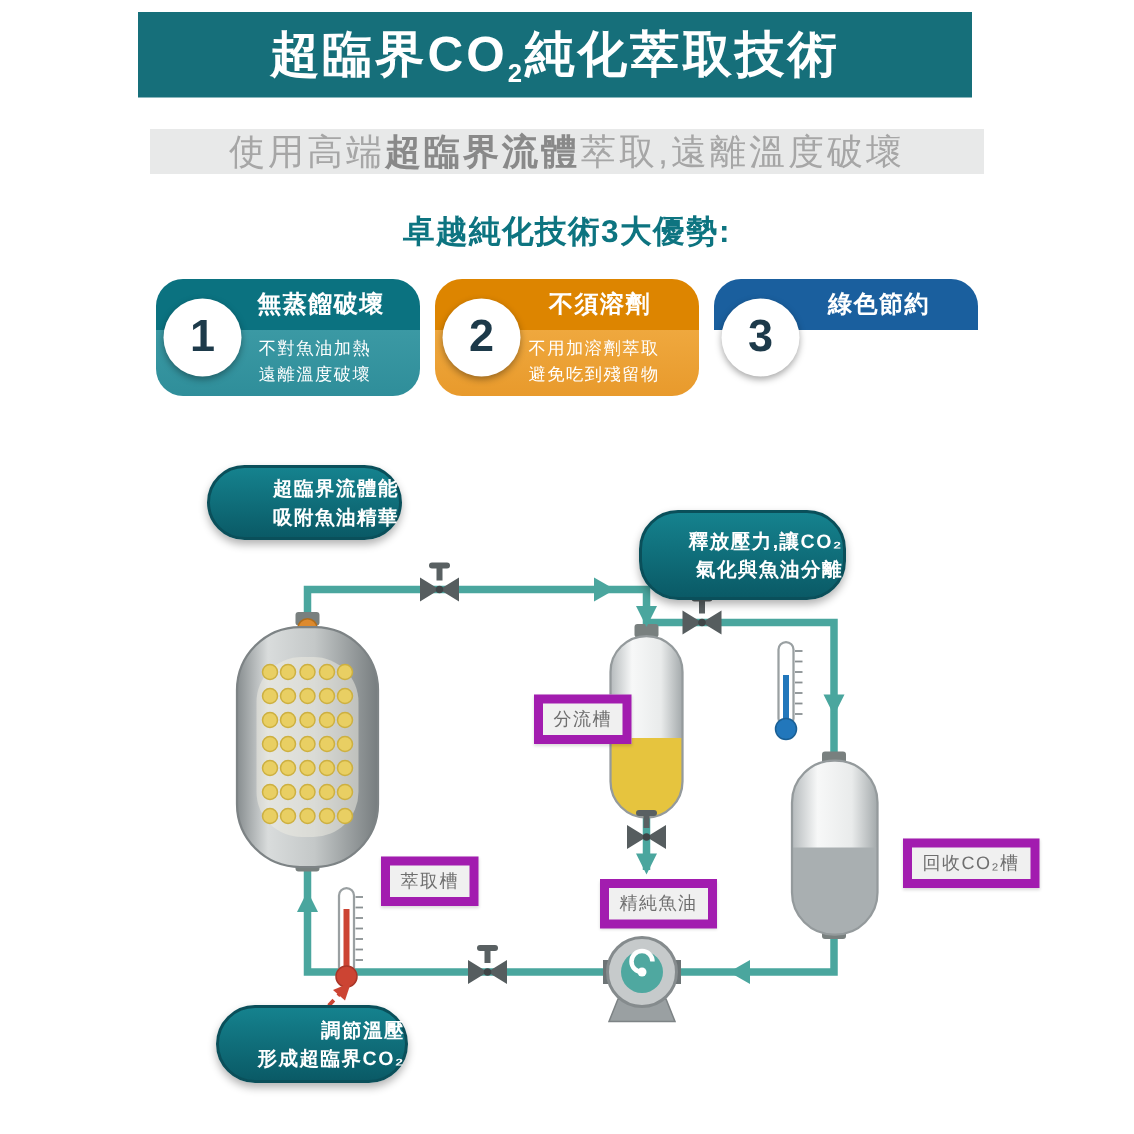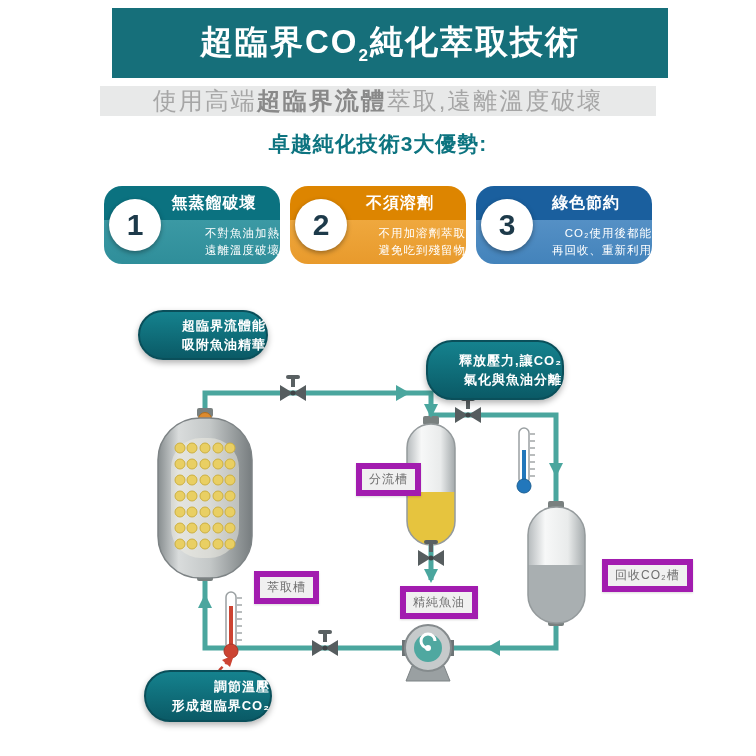--- a/index.html
+++ b/index.html
@@ -1,36 +1,36 @@
 <!DOCTYPE html>
 <html><head>
 <meta charset="utf-8">
 <style>
   * { margin:0; padding:0; box-sizing:border-box; }
   html,body { width:756px; height:756px; background:#fff; font-family:"Liberation Sans","DejaVu Sans",sans-serif; }
   .page { position:relative; width:756px; height:756px; background:#fff; overflow:hidden; }
 
-  .header { position:absolute; left:112px; top:8px; width:556px; height:70px; background:#166f7a;
+  .header { position:absolute; left:92px; top:8px; width:556px; height:57px; background:#166f7a;
             display:flex; align-items:center; justify-content:center; }
   .header-title { color:#fff; font-weight:bold; font-size:33px; letter-spacing:2px; white-space:nowrap; }
   .header-title sub { font-size:0.52em; }
 
   .subtitle { position:absolute; left:100px; top:86px; width:556px; height:30px; background:#e8e9e9;
               display:flex; align-items:center; justify-content:center; font-size:24px; color:#a6a6a6;
               letter-spacing:2px; white-space:nowrap; }
   .subtitle b { color:#898989; font-weight:bold; }
 
-  .section-title { position:absolute; left:0; top:130px; width:100%; text-align:center;
+  .section-title { position:absolute; left:0; top:140px; width:100%; text-align:center;
                    color:#0d7480; font-size:21px; font-weight:bold; letter-spacing:1px; }
 
   .cards { position:absolute; left:104px; top:186px; width:548px; display:flex; justify-content:space-between; }
   .card { position:relative; width:176px; height:78px; border-radius:18px; }
   .card-header { height:34px; border-radius:18px 18px 0 0; display:flex; align-items:center; justify-content:center;
                  padding-left:44px; color:#fff; font-weight:bold; font-size:16px; letter-spacing:1px; }
-  .card-body { height:44px; border-radius:0 0 18px 18px; display:flex; flex-direction:column; align-items:flex-end;
+  .card-body { height:44px; border-radius:0 0 18px 18px; display:flex; flex-direction:column; align-items:center;
                justify-content:center; padding-left:36px; color:#fff; font-size:11.5px; line-height:1.5; letter-spacing:1px; }
   .card-num { position:absolute; left:5px; top:13px; width:52px; height:52px; border-radius:50%; background:#fff;
               box-shadow:0 2px 5px rgba(0,0,0,.35); display:flex; align-items:center; justify-content:center;
               font-size:30px; font-weight:bold; color:#1d3a4a; z-index:2; }
   .card1 .card-header { background:#0b7280; }
   .card1 .card-body   { background:linear-gradient(#3b99a4,#2f8e9a); }
   .card2 .card-header { background:#dd8500; }
   .card2 .card-body   { background:linear-gradient(#efa83e,#e89a2c); }
   .card3 .card-header { background:#1a5f9e; }
   .card3 .card-body   { background:linear-gradient(#5590c5,#4383bb); }
@@ -82,24 +82,20 @@
       <div class="card-num">2</div>
       <div class="card-header">不須溶劑</div>
       <div class="card-body">
         <div>不用加溶劑萃取</div>
         <div>避免吃到殘留物</div>
       </div>
     </div>
     <div class="card card3">
       <div class="card-num">3</div>
       <div class="card-header">綠色節約</div>
-      <div class="card-body">
-        <div>CO₂使用後都能</div>
-        <div>再回收、重新利用</div>
-      </div>
     </div>
   </div>
 
   <svg class="diagram" width="756" height="756" viewBox="0 0 756 756">
     <defs>
       <linearGradient id="vesselGrad" x1="0" y1="0" x2="1" y2="0">
         <stop offset="0" stop-color="#878d8f"></stop>
           <stop offset="0.22" stop-color="#d9dcdc"></stop>
         <stop offset="0.55" stop-color="#c4c8c8"></stop>
           <stop offset="1" stop-color="#777d7f"></stop>

